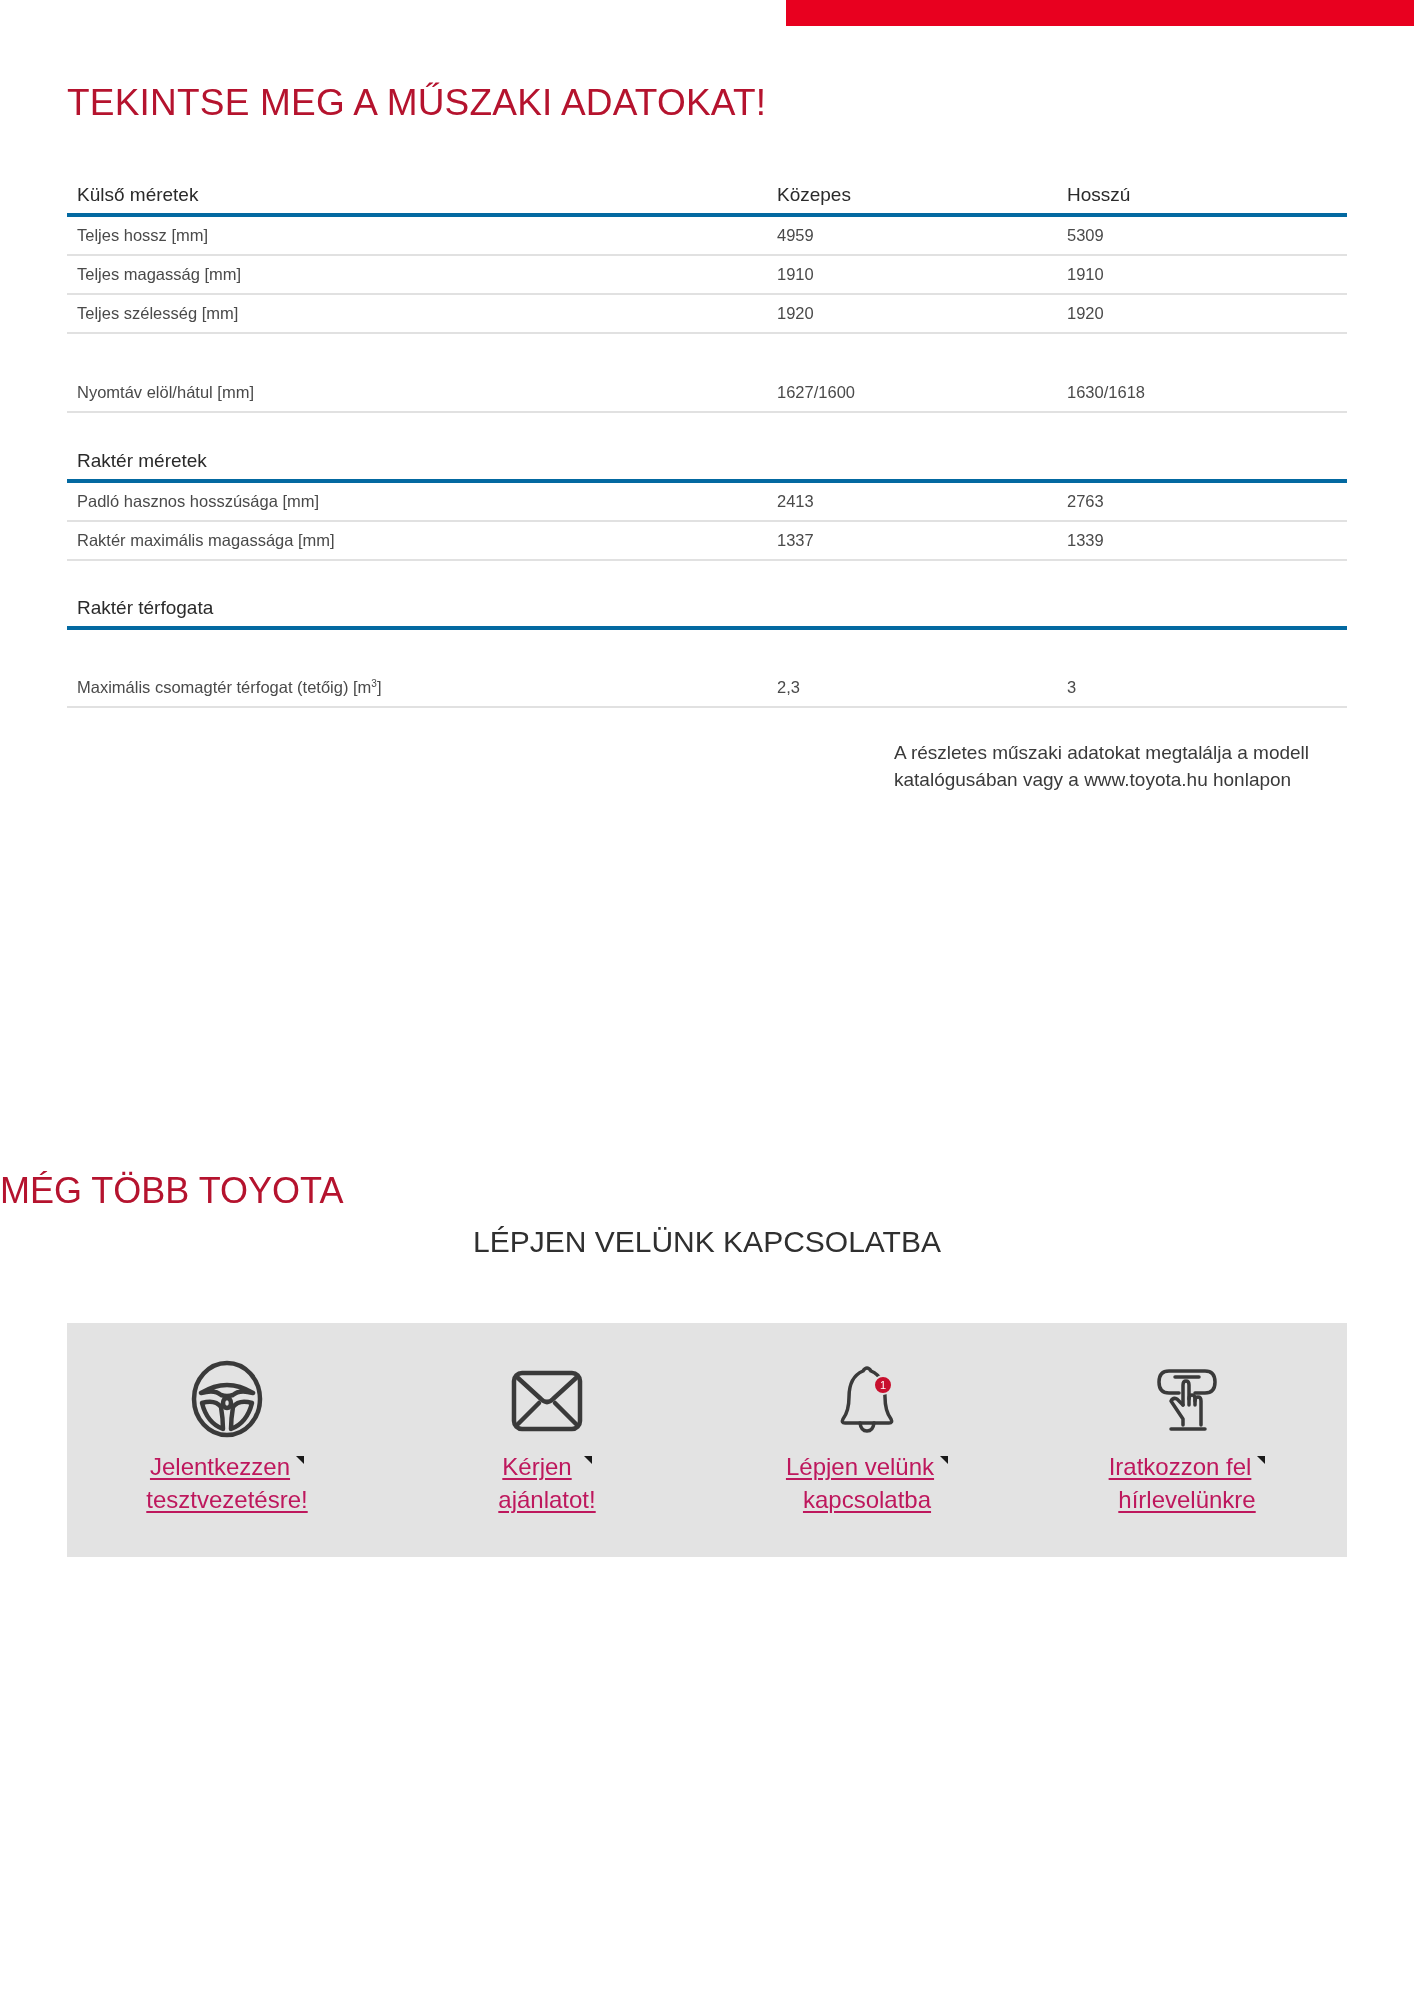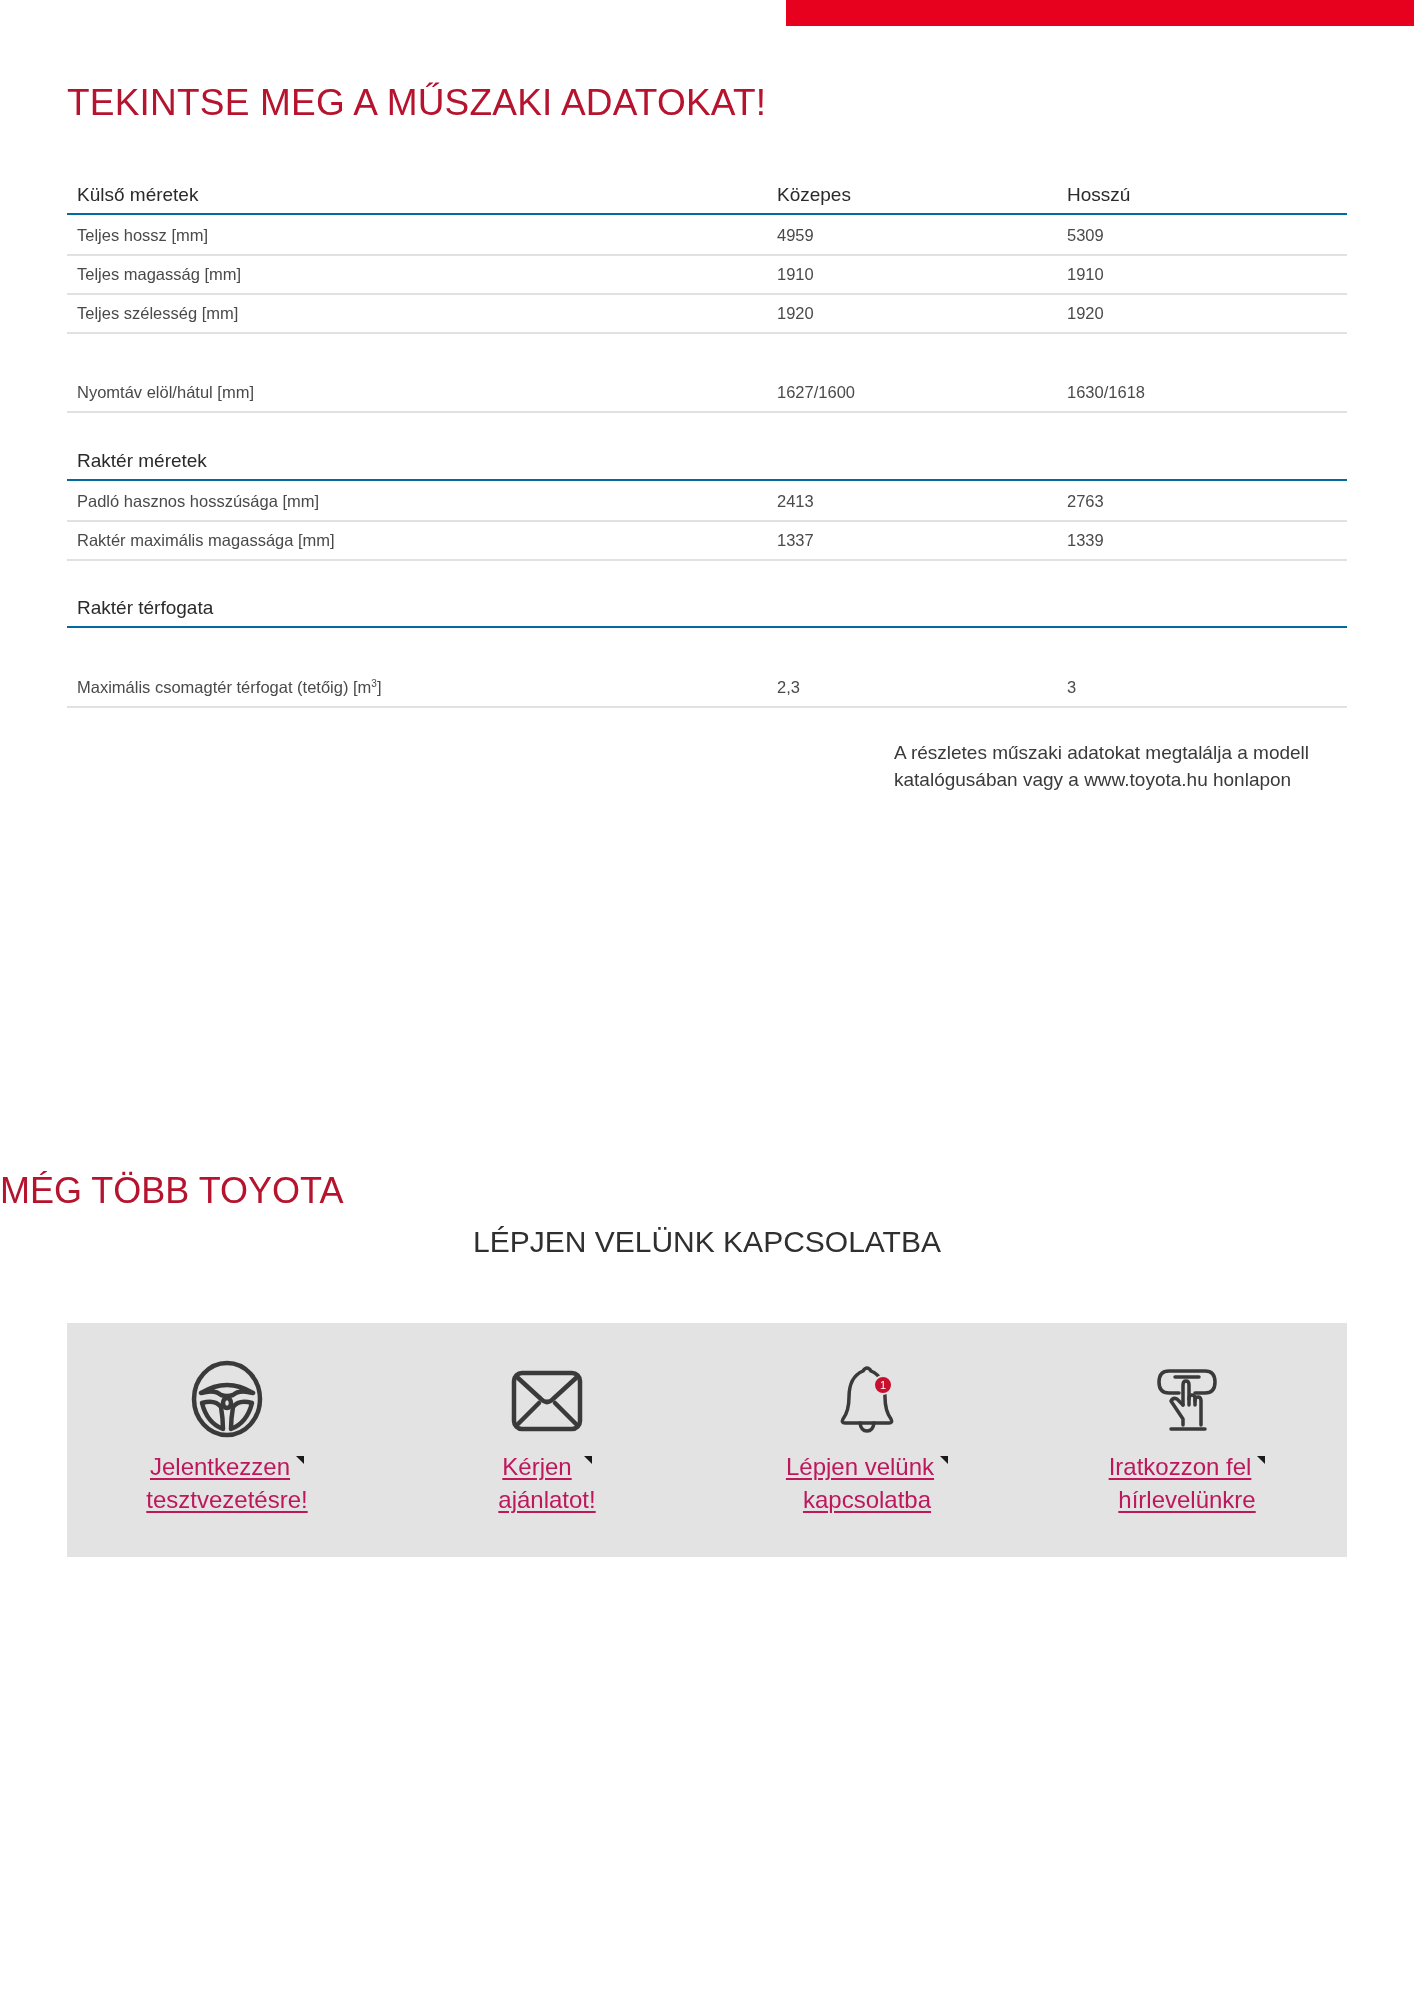--- a/index.html
+++ b/index.html
@@ -2,21 +2,21 @@
 <html><head>
 <meta charset="utf-8">
 <style>
   html, body { margin:0; padding:0; }
   body { width:1414px; height:2000px; background:#ffffff; position:relative; overflow:hidden;
          font-family:"DejaVu Sans", "Liberation Sans", sans-serif; color:#333; }
   .red-bar { position:absolute; left:786px; top:0; width:628px; height:26px; background:#e8001f; }
   .page-title { position:absolute; left:67px; top:82px; margin:0; font-size:37px; font-weight:normal;
                 color:#b5132e; letter-spacing:0.2px; font-family:"Liberation Sans", sans-serif; }
   .spec { position:absolute; left:67px; width:1280px; }
-  .sec-head { position:absolute; left:0; width:1280px; border-bottom:2px solid #0369a1; }
+  .sec-head { position:absolute; left:0; width:1280px; border-bottom:4px solid #0369a1; }
   .sec-head span { position:absolute; font-size:19px; color:#2a2a2a; font-family:"Liberation Sans", sans-serif; }
   .row { position:absolute; left:0; width:1280px; height:39px; border-bottom:2px solid #e1e1e1; }
   .row span { position:absolute; top:11px; font-size:16.5px; color:#4a4a4a; font-family:"Liberation Sans", sans-serif;text-align:center; }
   .c0 { left:10px; } .c1 { left:710px; } .c2 { left:1000px; }
   sup { font-size:10px; line-height:0; }
   .note { position:absolute; left:894px; top:739px; font-size:19px; line-height:27px; color:#3a3a3a;
           font-family:"Liberation Sans", sans-serif; }
   .more-title { position:absolute; left:0; width:1414px; top:1170px; text-align:left; font-size:36px;
                 color:#b5132e; margin:0; font-weight:normal; font-family:"Liberation Sans", sans-serif; }
   .more-sub { position:absolute; left:0; width:1414px; top:1225px; text-align:center; font-size:30px;

